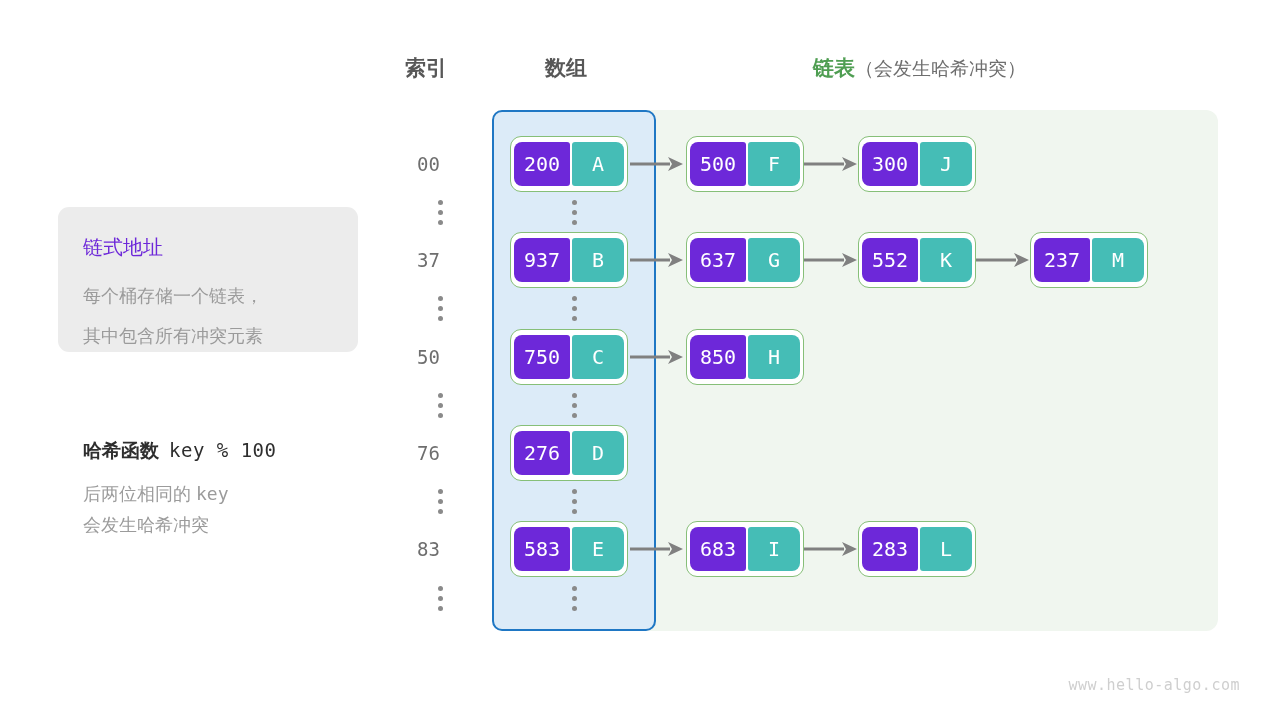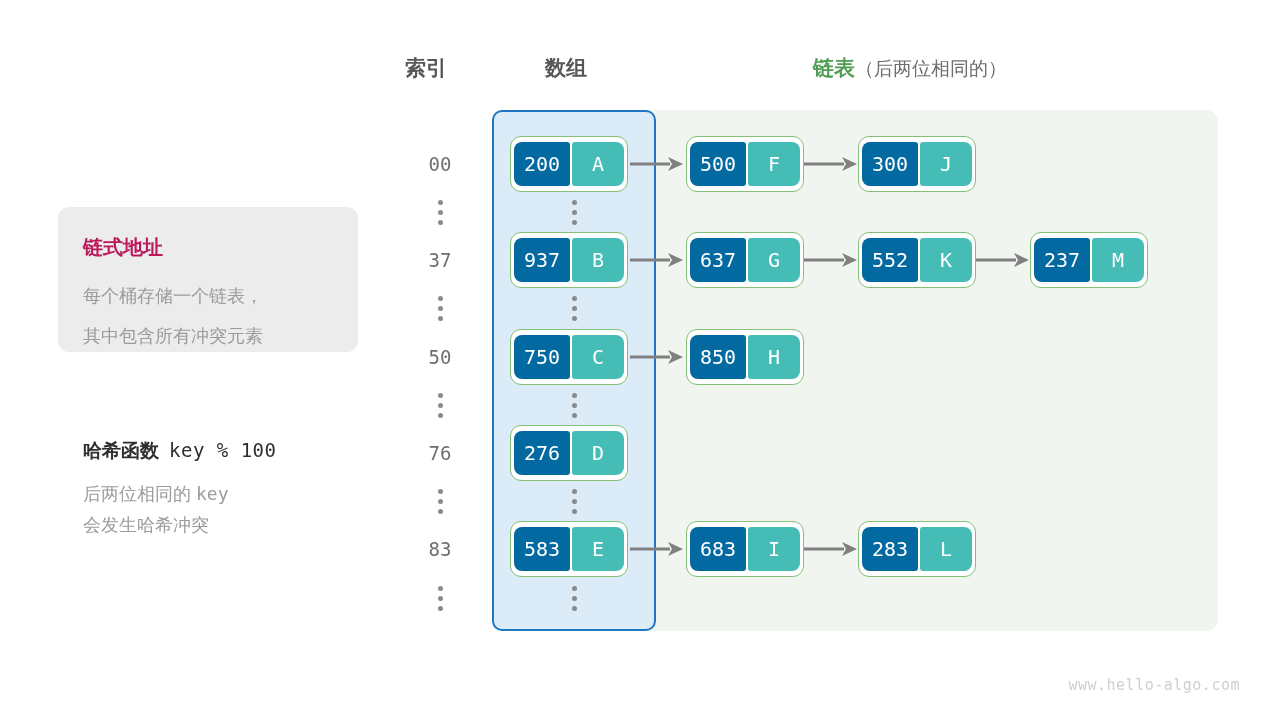--- a/index.html
+++ b/index.html
@@ -41,22 +41,22 @@
     width: 300px;
     height: 145px;
     background: #ececec;
     border-radius: 11px;
   }
   #info-card-title {
     position: absolute;
     left: 83px;
     top: 234px;
     font-size: 20px;
-    font-weight: bold;
-    color: #be185d;
+    font-weight: normal;
+    color: #6d28d9;
   }
   #info-card-body {
     position: absolute;
     left: 83px;
     top: 276px;
     font-size: 18px;
     line-height: 40px;
     color: #9b9b9b;
     white-space: pre-line;
   }
@@ -119,21 +119,20 @@
   .row {
     position: absolute;
     left: 0;
     height: 56px;
     width: 100%;
   }
   .row-index {
     position: absolute;
     left: 417px;
     width: 46px;
-    text-align: center;
     line-height: 56px;
     font-size: 19px;
     color: #6e6e6e;
     font-family: "DejaVu Sans Mono", "Liberation Mono", monospace;
   }
   .row-nodes {
     position: absolute;
     left: 510px;
     top: 0;
     height: 56px;
@@ -158,21 +157,21 @@
     display: flex;
     align-items: center;
     justify-content: center;
     color: #ffffff;
     font-family: "DejaVu Sans Mono", "Liberation Mono", monospace;
     font-size: 20px;
     box-sizing: border-box;
   }
   .node-key {
     width: 56px;
-    background: #0369a1;
+    background: #6d28d9;
     border-radius: 8px 3px 3px 8px;
   }
   .node-val {
     width: 52px;
     background: #45bdb6;
     border-radius: 3px 8px 8px 3px;
     margin-left: 2px;
   }
 
   
@@ -211,21 +210,21 @@
     color: #cfcfcf;
     letter-spacing: 0.5px;
     margin-left: 16px;
   }
 </style>
 </head>
 <body>
 
 <div id="hdr-index" class="col-header">索引</div>
 <div id="hdr-array" class="col-header">数组</div>
-<div id="hdr-list" class="col-header"><span class="hdr-accent">链表</span><span class="hdr-sub">（后两位相同的）</span></div>
+<div id="hdr-list" class="col-header"><span class="hdr-accent">链表</span><span class="hdr-sub">（会发生哈希冲突）</span></div>
 
 <div id="info-card"></div>
 <div id="info-card-title">链式地址</div>
 <div id="info-card-body">每个桶存储一个链表，
 其中包含所有冲突元素</div>
 
 <div id="hash-title"><span>哈希函数</span><span class="code">key % 100</span></div>
 <div id="hash-body"><span>后两位相同的 </span><span class="code">key</span><br><span>会发生哈希冲突</span></div>
 
 <div id="list-panel"></div>

